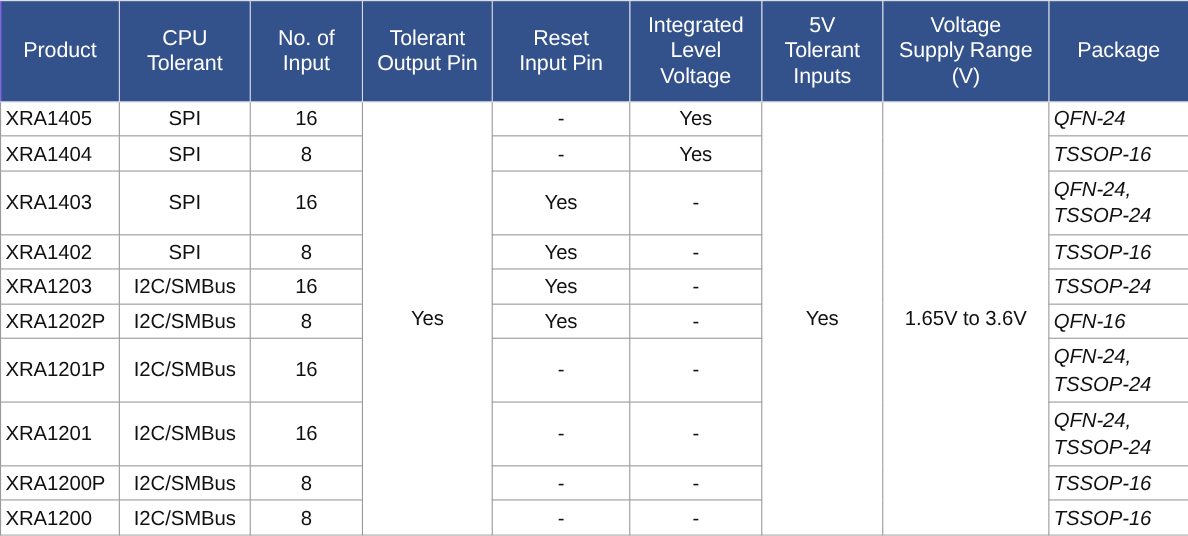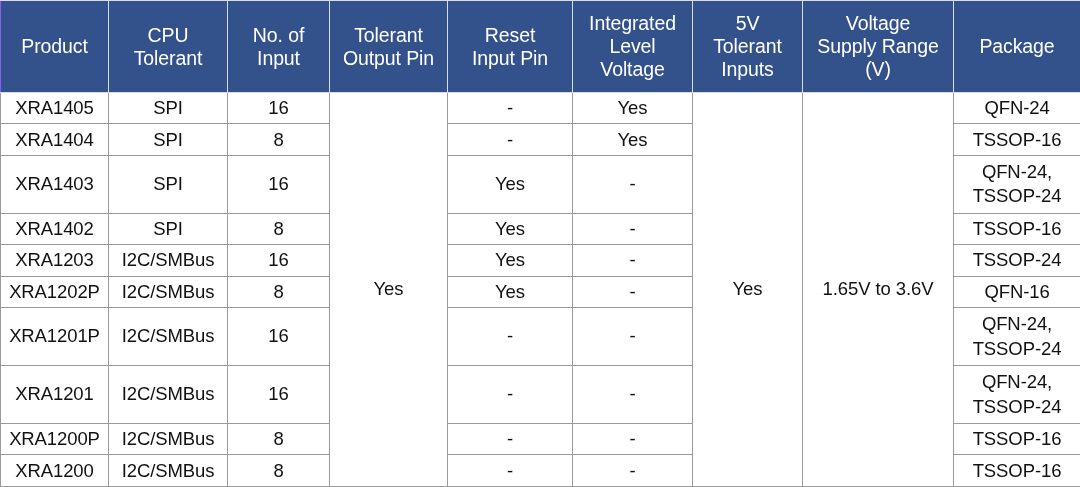--- a/index.html
+++ b/index.html
@@ -66,29 +66,30 @@
     text-align: center;
     vertical-align: middle;
     border: 1px solid #9a9a9a;
     padding: 2px 4px;
     background: #ffffff;
     box-sizing: border-box;
     line-height: 1.32;
     letter-spacing: -0.1px;
   }
   tbody td.left {
-    text-align: center;
+    text-align: left;
     padding-left: 4px;
   }
   tbody td.merged {
     vertical-align: middle;
     text-align: center;
   }
   tbody td .pkg-line {
     display: block;
+    font-style: italic;
   }
 
   
   tr.r-short  { height: 31px; }
   tr.r-tall   { height: 57px; }
 </style>
 </head>
 <body>
 
 <div class="table-wrap">

